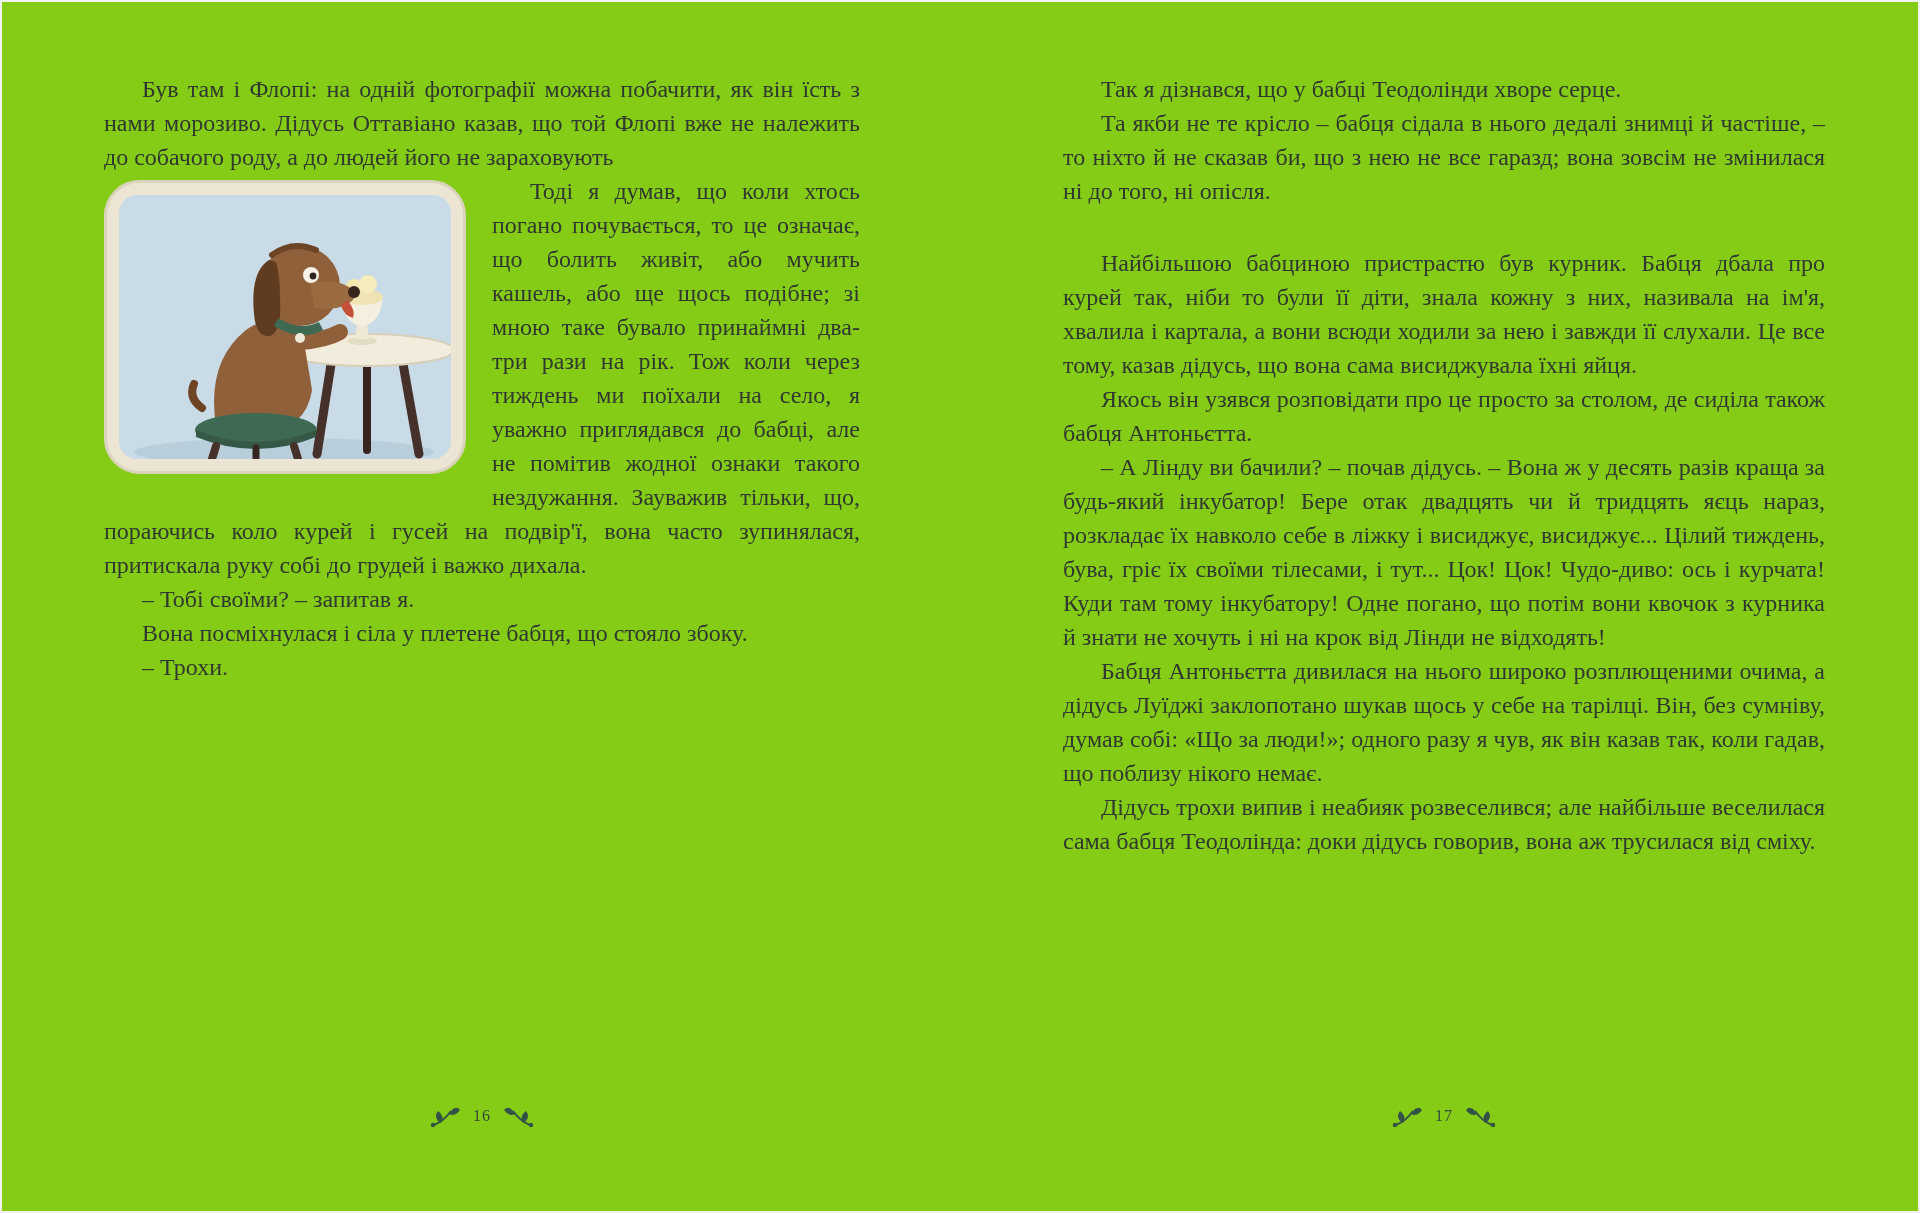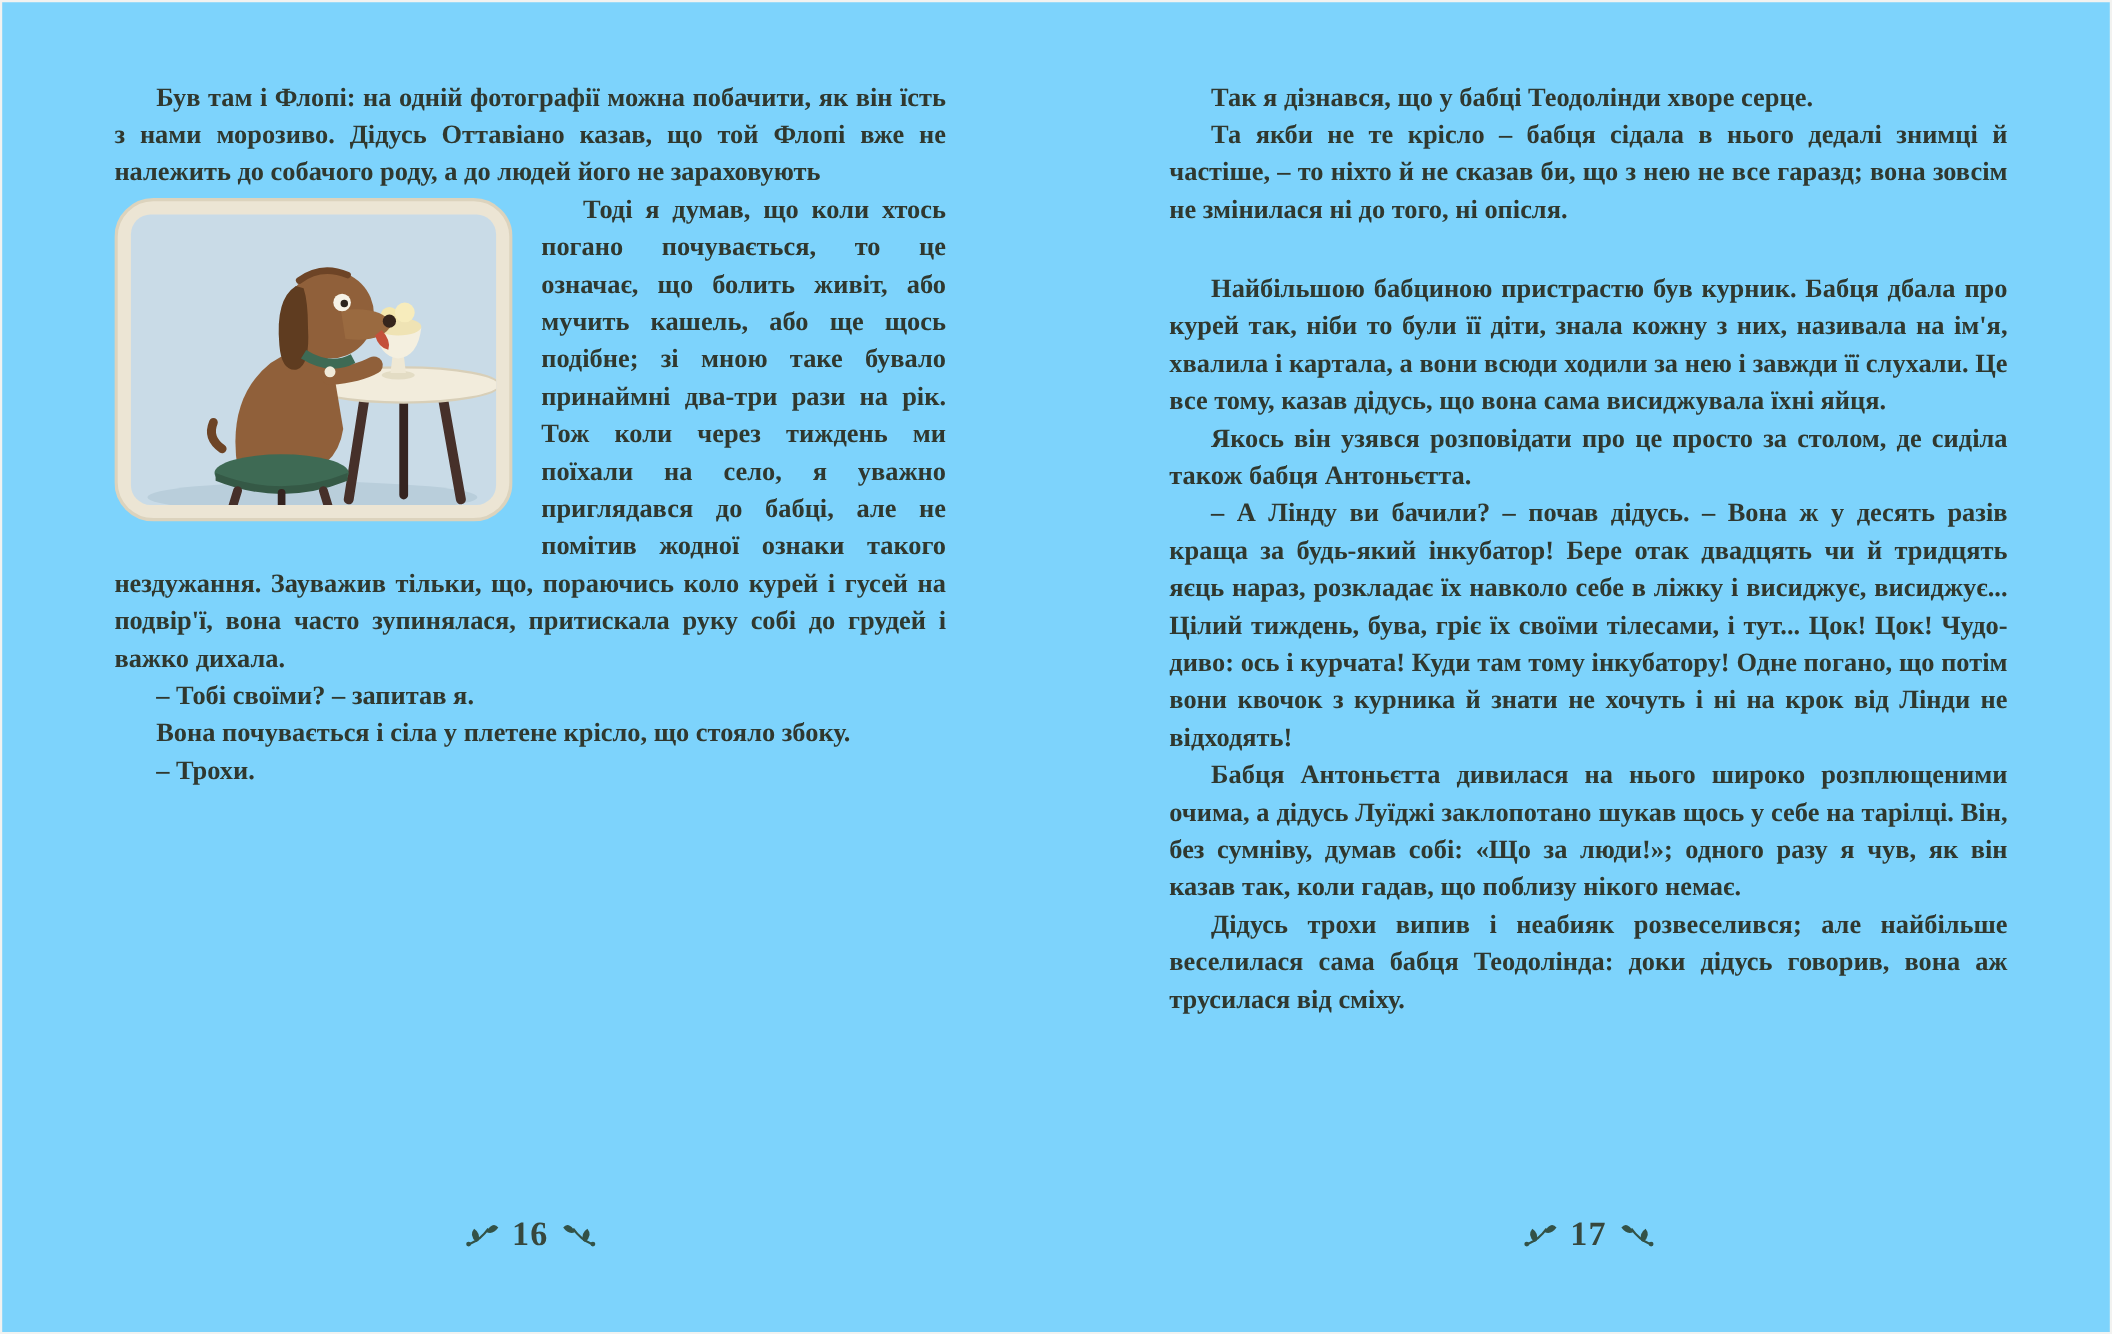--- a/index.html
+++ b/index.html
@@ -2,26 +2,25 @@
 <html lang="uk"><head>
 <meta charset="utf-8">
 <style>
   * { box-sizing: border-box; }
   html, body { margin: 0; padding: 0; background: #ffffff; }
 
   .canvas {
     position: relative;
     width: 1920px;
     height: 1213px;
-    background: #7dd3fc;
+    background: #84cc16;
     overflow: hidden;
     font-family: "Liberation Serif", "DejaVu Serif", serif;
     color: #30382f;
     box-shadow: inset 0 0 0 2px #f2f2f0;
-    font-weight: bold;
   }
 
   .page {
     position: absolute;
     top: 0;
     height: 100%;
   }
   .page-left  { left: 104px; width: 756px; }
   .page-right { left: 1063px; width: 762px; }
 
@@ -53,21 +52,21 @@
     position: absolute;
     top: 1104px;
     left: 0;
     right: 0;
     display: flex;
     justify-content: center;
     align-items: center;
     gap: 12px;
   }
   .page-number {
-    font-size: 31px;
+    font-size: 16px;
     color: #37473d;
     letter-spacing: 1px;
   }
   .ornament svg { display: block; }
   .ornament.mirror svg { transform: scaleX(-1); }
 </style>
 </head>
 <body>
 
 <div class="canvas">
@@ -134,21 +133,21 @@
               <path d="M112 266 L104 292" stroke="#46302a" stroke-width="8" stroke-linecap="round"></path>
               <path d="M190 266 L198 292" stroke="#46302a" stroke-width="8" stroke-linecap="round"></path>
               <path d="M152 268 L152 292" stroke="#352420" stroke-width="7" stroke-linecap="round"></path>
             </g>
           </svg>
         </span>
       </div>
 
       <p class="para indent">Тоді я думав, що коли хтось погано почувається, то це означає, що болить живіт, або мучить кашель, або ще щось подібне; зі мною таке бувало принаймні два-три рази на рік. Тож коли через тиждень ми поїхали на село, я уважно приглядався до бабці, але не помітив жодної ознаки такого нездужання. Зауважив тільки, що, пораючись коло курей і гусей на подвір'ї, вона часто зупинялася, притискала руку собі до грудей і важко дихала.</p>
       <p class="para indent">– Тобі своїми? – запитав я.</p>
-      <p class="para indent">Вона почувається і сіла у плетене крісло, що стояло збоку.</p>
+      <p class="para indent">Вона посміхнулася і сіла у плетене бабця, що стояло збоку.</p>
       <p class="para indent">– Трохи.</p>
     </div>
 
     <div class="page-footer">
       <span class="ornament">
         <svg width="32" height="24" viewBox="0 0 32 24">
           <path d="M5 21 Q15 17 22 7" stroke="#335247" stroke-width="2" fill="none"></path>
           <path d="M22 7 Q27 1 31 6 Q26 13 20 10 Z" fill="#335247"></path>
           <path d="M11 19 Q4 13 9 7 Q15 11 13 18 Z" fill="#335247"></path>
           <circle cx="4" cy="21" r="2.2" fill="#335247"></circle>

